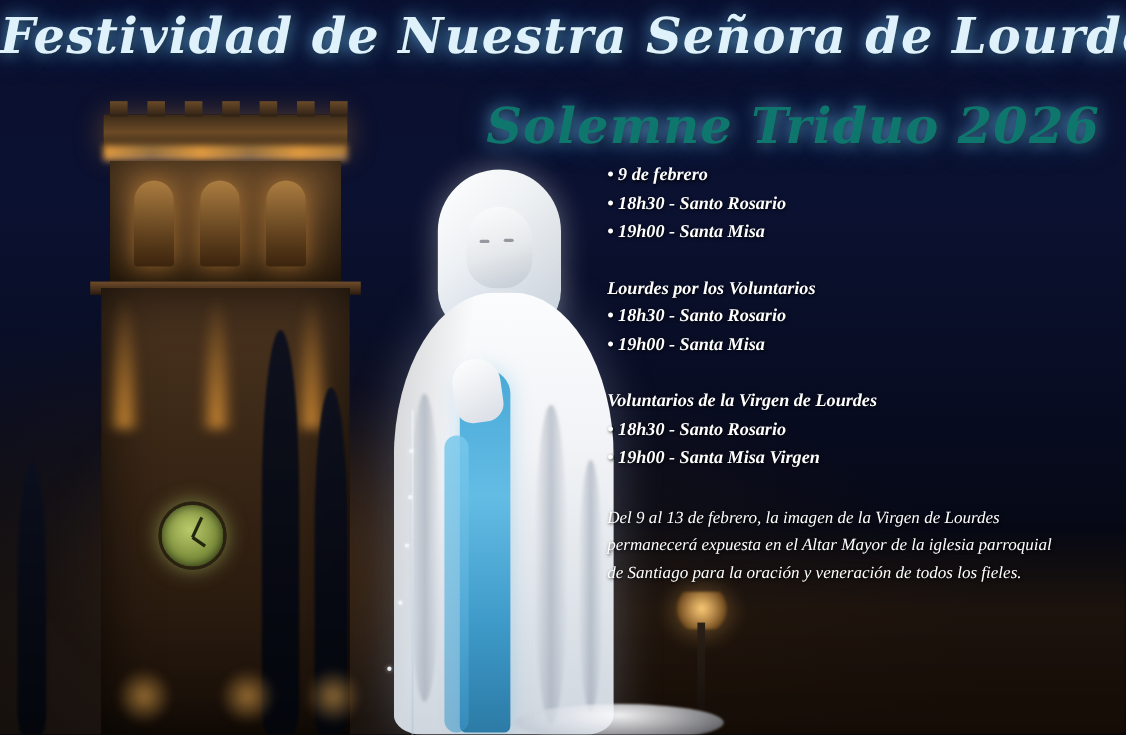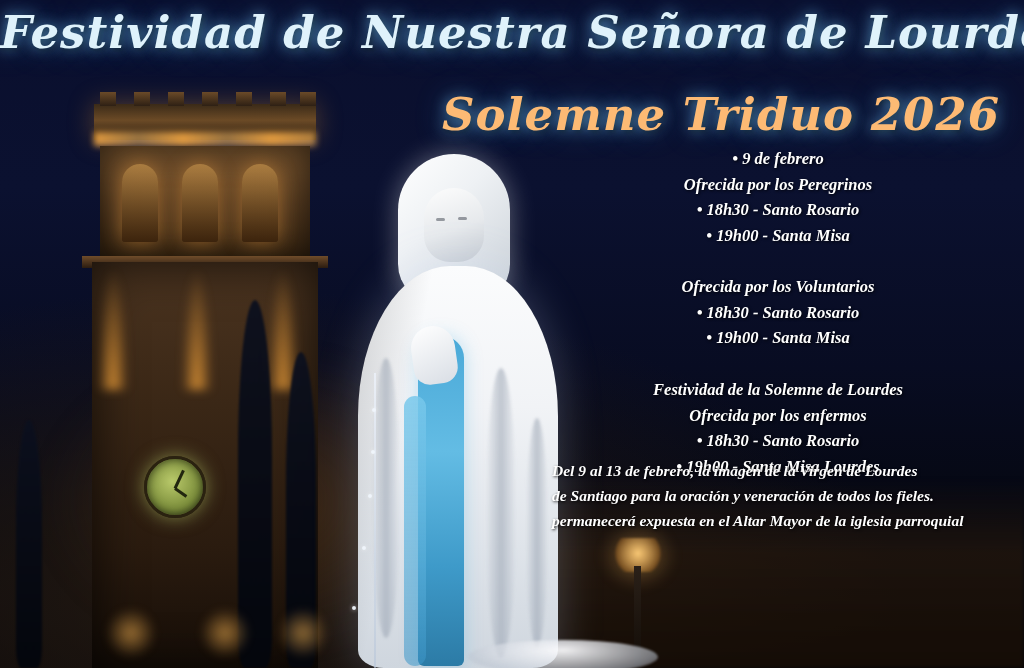--- a/index.html
+++ b/index.html
@@ -322,51 +322,50 @@
     white-space: nowrap;
   }
   .subhead {
     position: absolute;
     right: 24px;
     top: 88px;
     font-family: "DejaVu Serif", serif;
     font-style: italic;
     font-weight: bold;
     font-size: 45px;
-    color: #fdba74;
+    color: #0f766e;
     letter-spacing: 1px;
     text-shadow: 0 0 14px rgba(120,200,250,0.65), 0 0 30px rgba(60,150,220,0.45), 2px 2px 4px rgba(0,0,0,0.75);
     white-space: nowrap;
   }
 
   .schedule {
     position: absolute;
     left: 552px;
     top: 146px;
     width: 452px;
     color: #ffffff;
     font-family: "Liberation Serif", serif;
     font-style: italic;
     font-weight: bold;
     font-size: 16.5px;
     line-height: 1.55;
     text-shadow: 1px 1px 3px rgba(0,0,0,0.85);
-    text-align: center;
   }
   .blk { margin-bottom: 26px; }
   .blk div { white-space: nowrap; }
   .note {
     position: absolute;
     left: 552px;
     top: 458px;
     width: 460px;
     color: #ffffff;
     font-family: "Liberation Serif", serif;
     font-style: italic;
-    font-weight: bold;
+    font-weight: normal;
     font-size: 15.5px;
     line-height: 1.62;
     text-shadow: 1px 1px 3px rgba(0,0,0,0.85);
   }
 </style>
 </head>
 <body>
 
 <div class="poster">
 
@@ -435,39 +434,37 @@
     <div class="st-base"></div>
   </div>
 
   <div class="headline">Festividad de  Nuestra Señora de Lourdes</div>
   <div class="subhead">Solemne Triduo 2026</div>
 
   <div class="schedule">
 
     <div class="blk">
       <div>• 9 de febrero</div>
-      <div>Ofrecida por los Peregrinos</div>
       <div>• 18h30 - Santo Rosario</div>
       <div>• 19h00 - Santa Misa</div>
     </div>
 
     <div class="blk">
-      <div>Ofrecida por los Voluntarios</div>
+      <div>Lourdes por los Voluntarios</div>
       <div>• 18h30 - Santo Rosario</div>
       <div>• 19h00 - Santa Misa</div>
     </div>
 
     <div class="blk">
-      <div>Festividad de la Solemne de Lourdes</div>
-      <div>Ofrecida por los enfermos</div>
+      <div>Voluntarios de la Virgen de Lourdes</div>
       <div>• 18h30 - Santo Rosario</div>
-      <div>• 19h00 - Santa Misa Lourdes</div>
+      <div>• 19h00 - Santa Misa Virgen</div>
     </div>
 
   </div>
 
   <div class="note">
     <div>Del 9 al 13 de febrero, la imagen de la Virgen de Lourdes</div>
+    <div>permanecerá expuesta en el Altar Mayor de la iglesia parroquial</div>
     <div>de Santiago para la oración y veneración de todos los fieles.</div>
-    <div>permanecerá expuesta en el Altar Mayor de la iglesia parroquial</div>
   </div>
 
 </div>
 
 </body></html>

